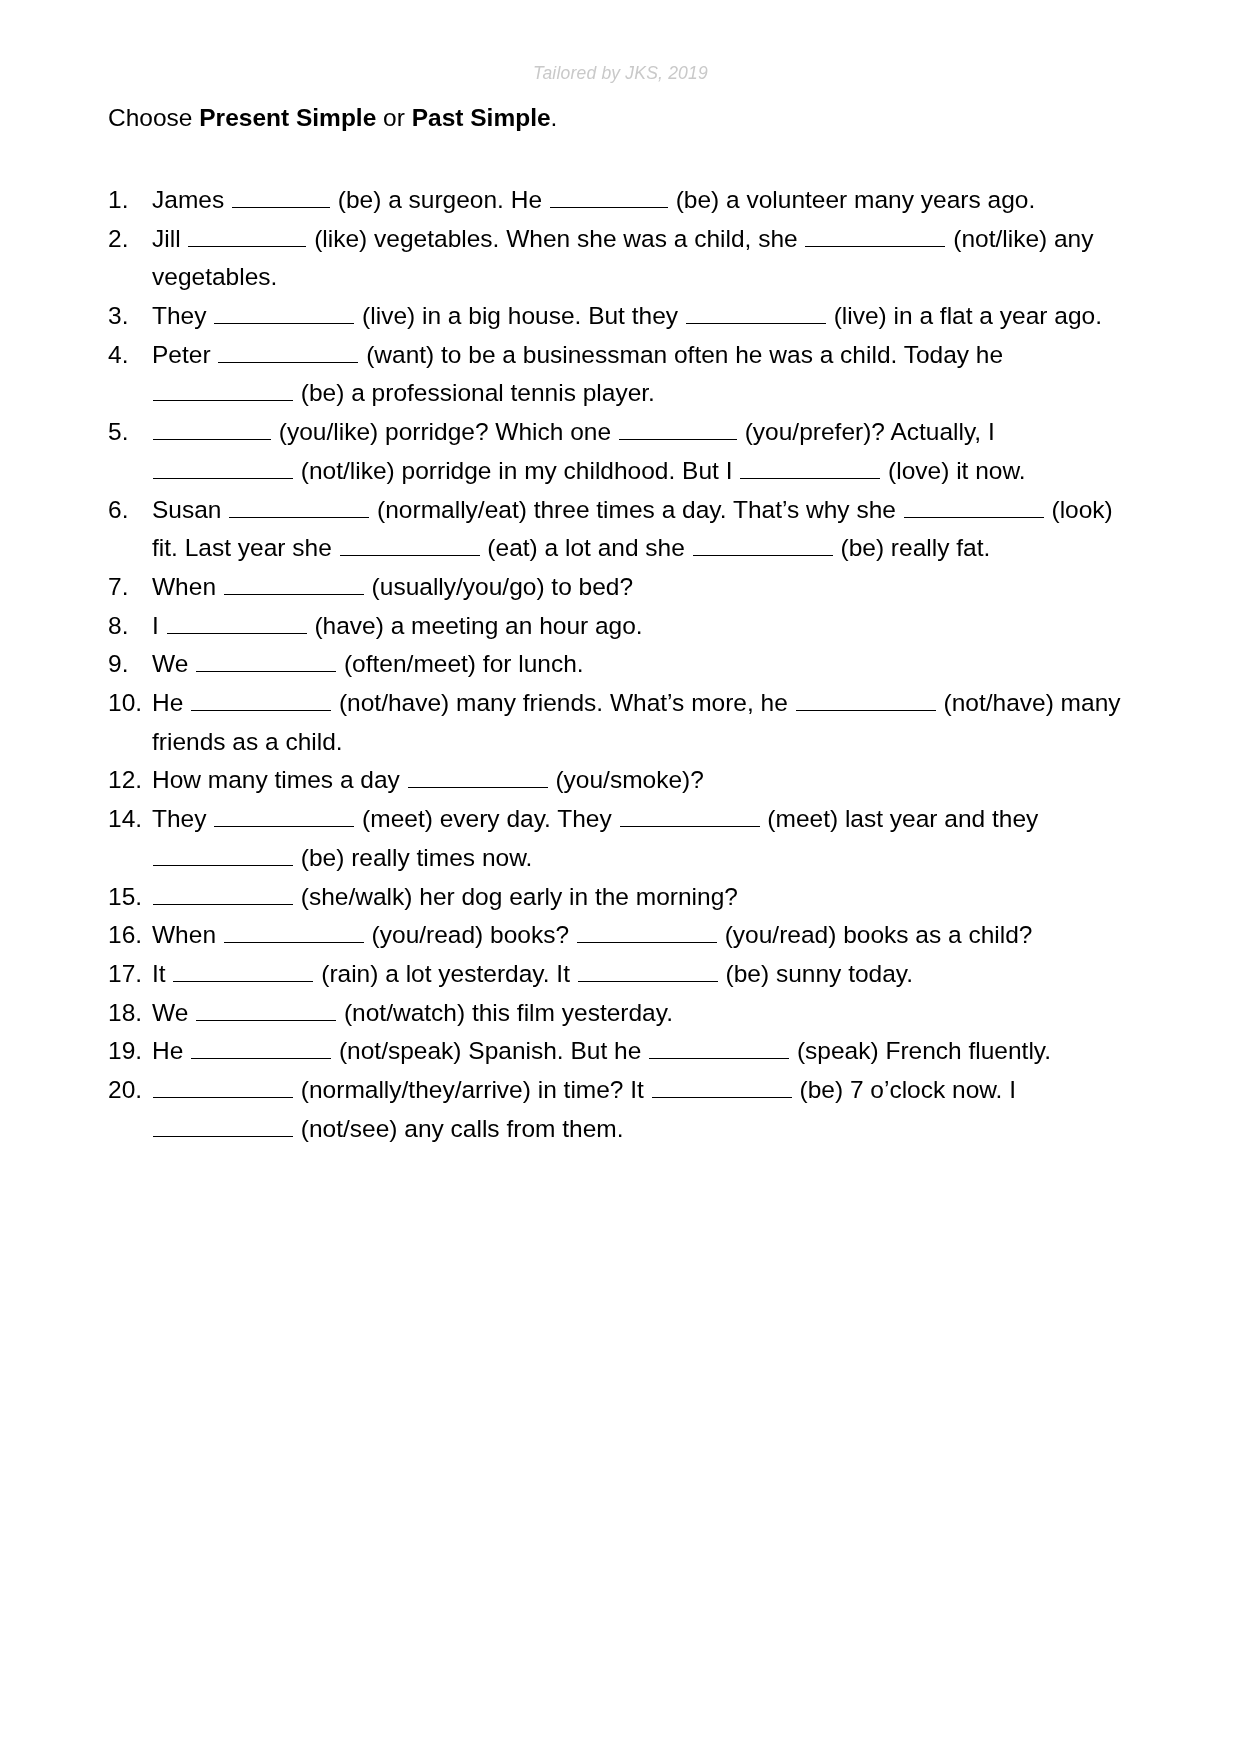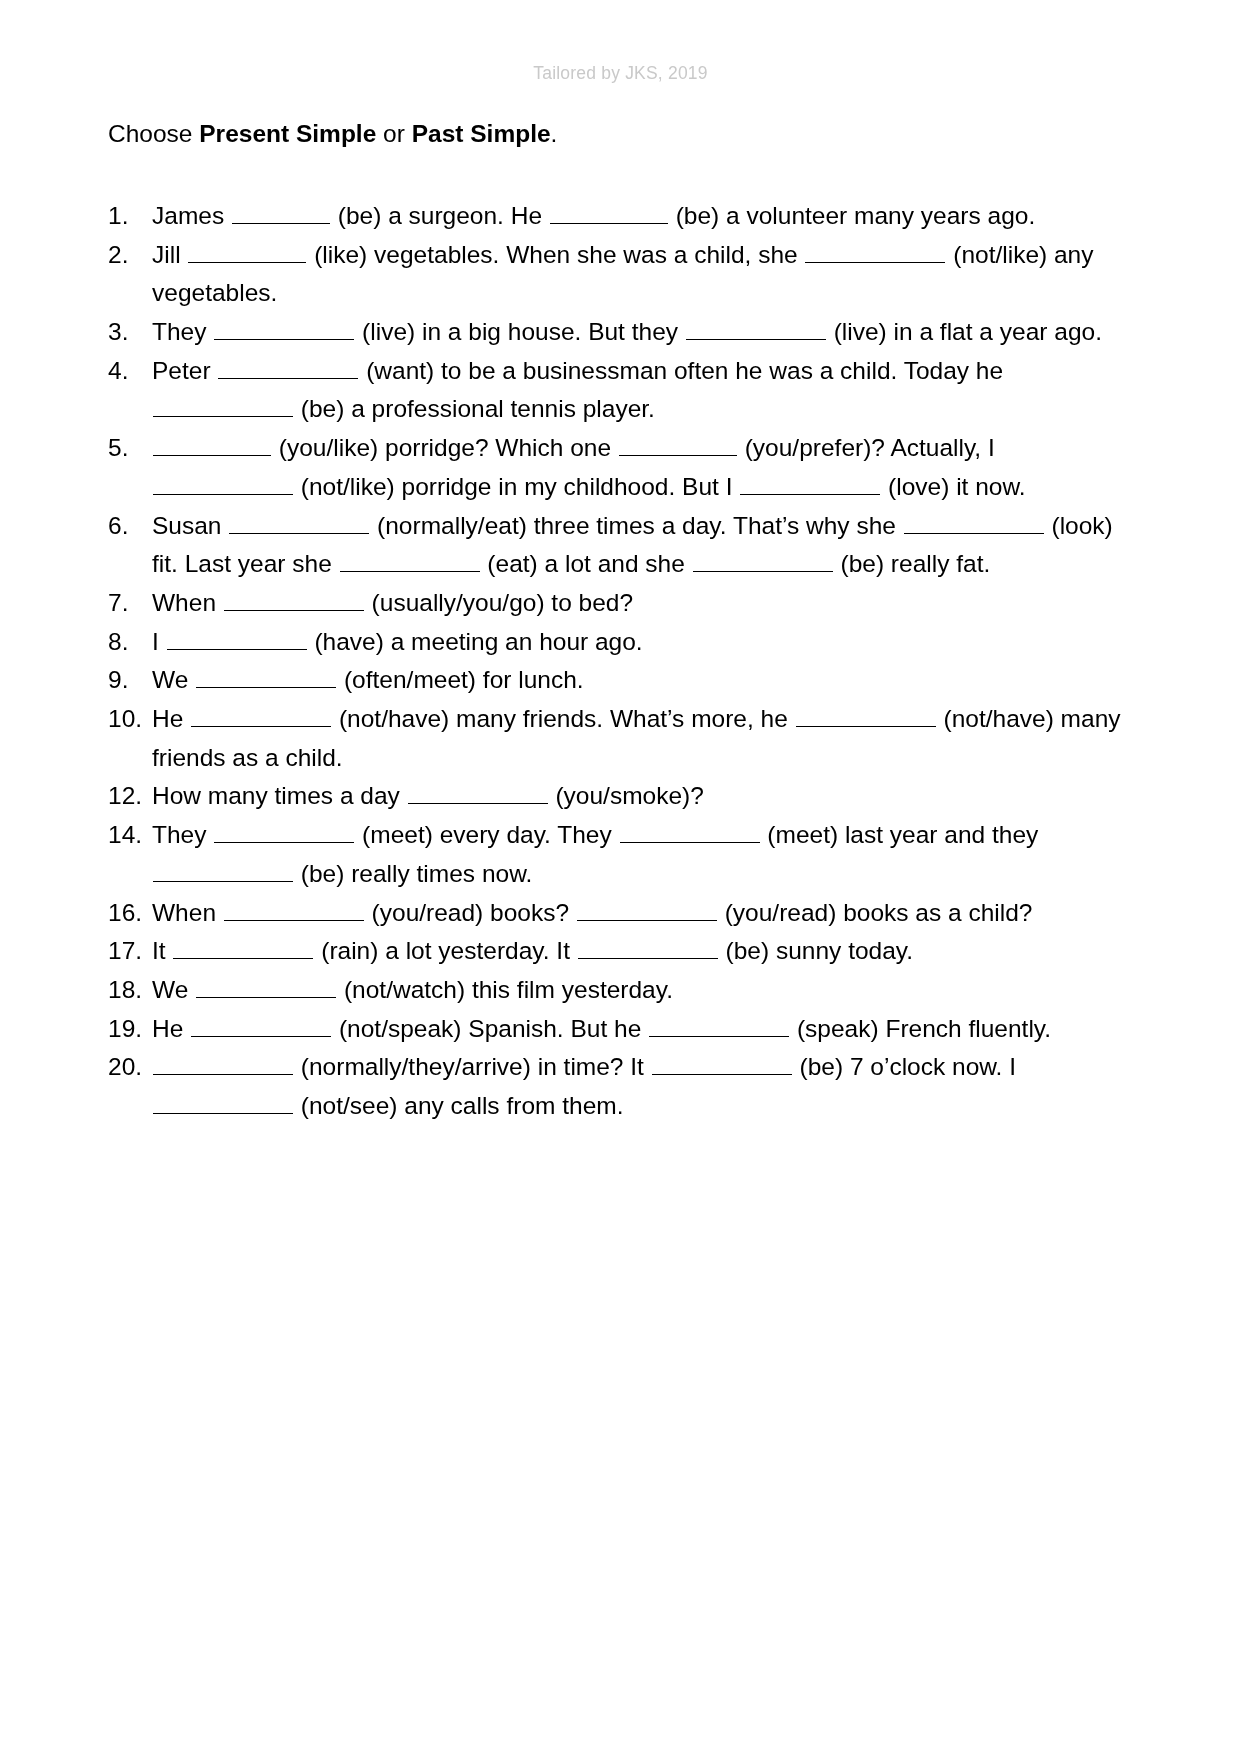--- a/index.html
+++ b/index.html
@@ -23,27 +23,27 @@
   }
   .header-note {
     position: absolute;
     top: 63px;
     left: 0;
     width: 1241px;
     text-align: center;
     font-size: 17.5px;
     color: #c9c9c9;
     letter-spacing: 0.2px;
+    font-style: italic;
   }
   .content {
     position: absolute;
     left: 108px;
     top: 103px;
     width: 1020px;
-    margin-top: 16px;
   }
   .title {
     font-size: 24.5px;
     line-height: 1.22;
     margin: 0 0 0 0;
     color: #000;
     font-weight: normal;
     white-space: nowrap;
   }
   .title b {
@@ -139,20 +139,24 @@
         </li>
         <li class="item">
           <span class="item-number">12.</span>
           <span class="item-body"><span>How many times a day </span><span class="blank b-lg"></span><span> (you/smoke)?</span></span>
         </li>
         <li class="item">
           <span class="item-number">14.</span>
           <span class="item-body"><span>They </span><span class="blank b-lg"></span><span> (meet) every day. They </span><span class="blank b-lg"></span><span> (meet) last year and they </span><span class="blank b-lg"></span><span> (be) really times now.</span></span>
         </li>
         <li class="item">
+          <span class="item-number">15.</span>
+          <span class="item-body"><span class="blank b-lg"></span><span> (she/walk) her dog early in the morning?</span></span>
+        </li>
+        <li class="item">
           <span class="item-number">16.</span>
           <span class="item-body"><span>When </span><span class="blank b-lg"></span><span> (you/read) books? </span><span class="blank b-lg"></span><span> (you/read) books as a child?</span></span>
         </li>
         <li class="item">
           <span class="item-number">17.</span>
           <span class="item-body"><span>It </span><span class="blank b-lg"></span><span> (rain) a lot yesterday. It </span><span class="blank b-lg"></span><span> (be) sunny today.</span></span>
         </li>
         <li class="item">
           <span class="item-number">18.</span>
           <span class="item-body"><span>We </span><span class="blank b-lg"></span><span> (not/watch) this film yesterday.</span></span>

